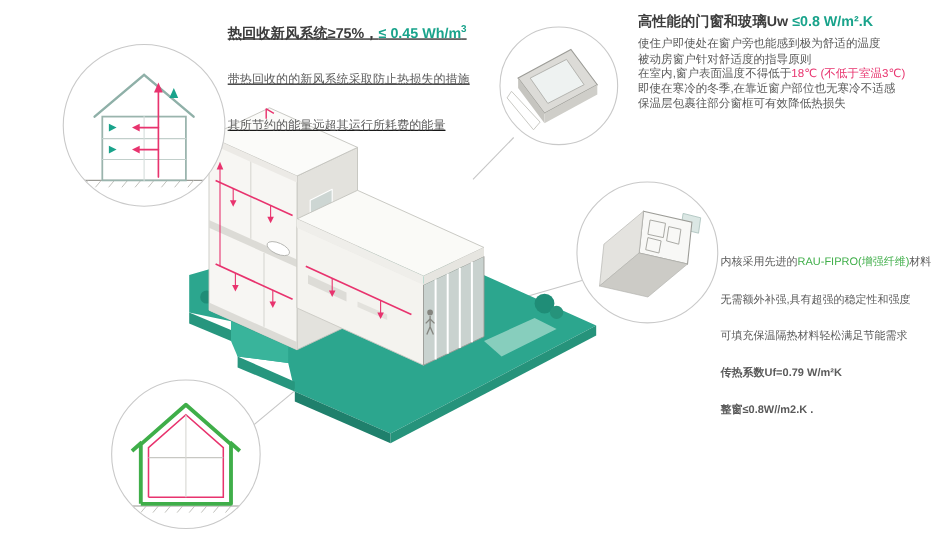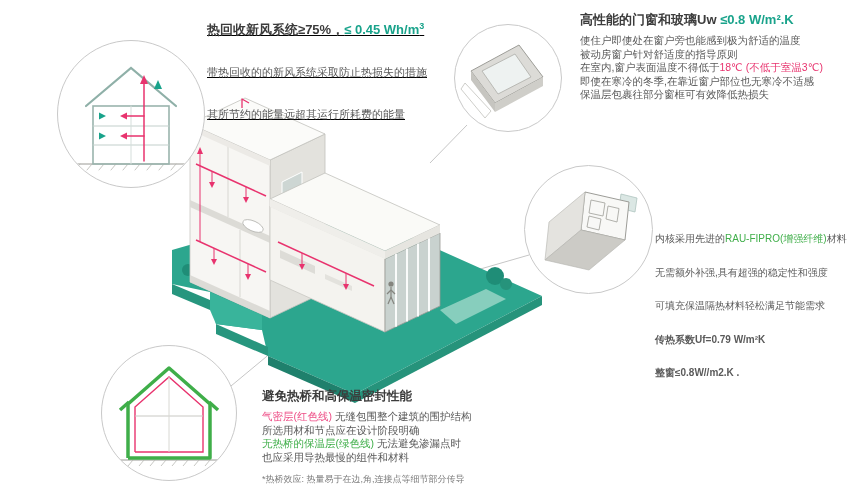--- a/index.html
+++ b/index.html
@@ -223,22 +223,14 @@
   </div>
 
   <div class="tb profile" style="left:655px;top:212px;width:210px;">
     <p class="nowrap"><span>内核采用先进的</span><span class="greentx">RAU-FIPRO(增强纤维)</span><span>材料</span></p>
     <p>无需额外补强,具有超强的稳定性和强度</p>
     <p>可填充保温隔热材料轻松满足节能需求</p>
     <p class="valline">传热系数Uf=0.79 W/m²K</p>
     <p class="valline">整窗≤0.8W//m2.K .</p>
   </div>
 
-  <div class="tb" style="left:262px;top:388px;width:310px;">
-    <div class="title" style="font-size:12.5px">避免热桥和高保温密封性能</div>
-    <p><span class="redtx">气密层(红色线)</span><span> 无缝包围整个建筑的围护结构</span></p>
-    <p>所选用材和节点应在设计阶段明确</p>
-    <p class="gap"><span class="greentx">无热桥的保温层(绿色线)</span><span> 无法避免渗漏点时</span></p>
-    <p>也应采用导热最慢的组件和材料</p>
-    <p class="footnote">*热桥效应: 热量易于在边,角,连接点等细节部分传导</p>
-  </div>
 
 </div>
 
 </body></html>

